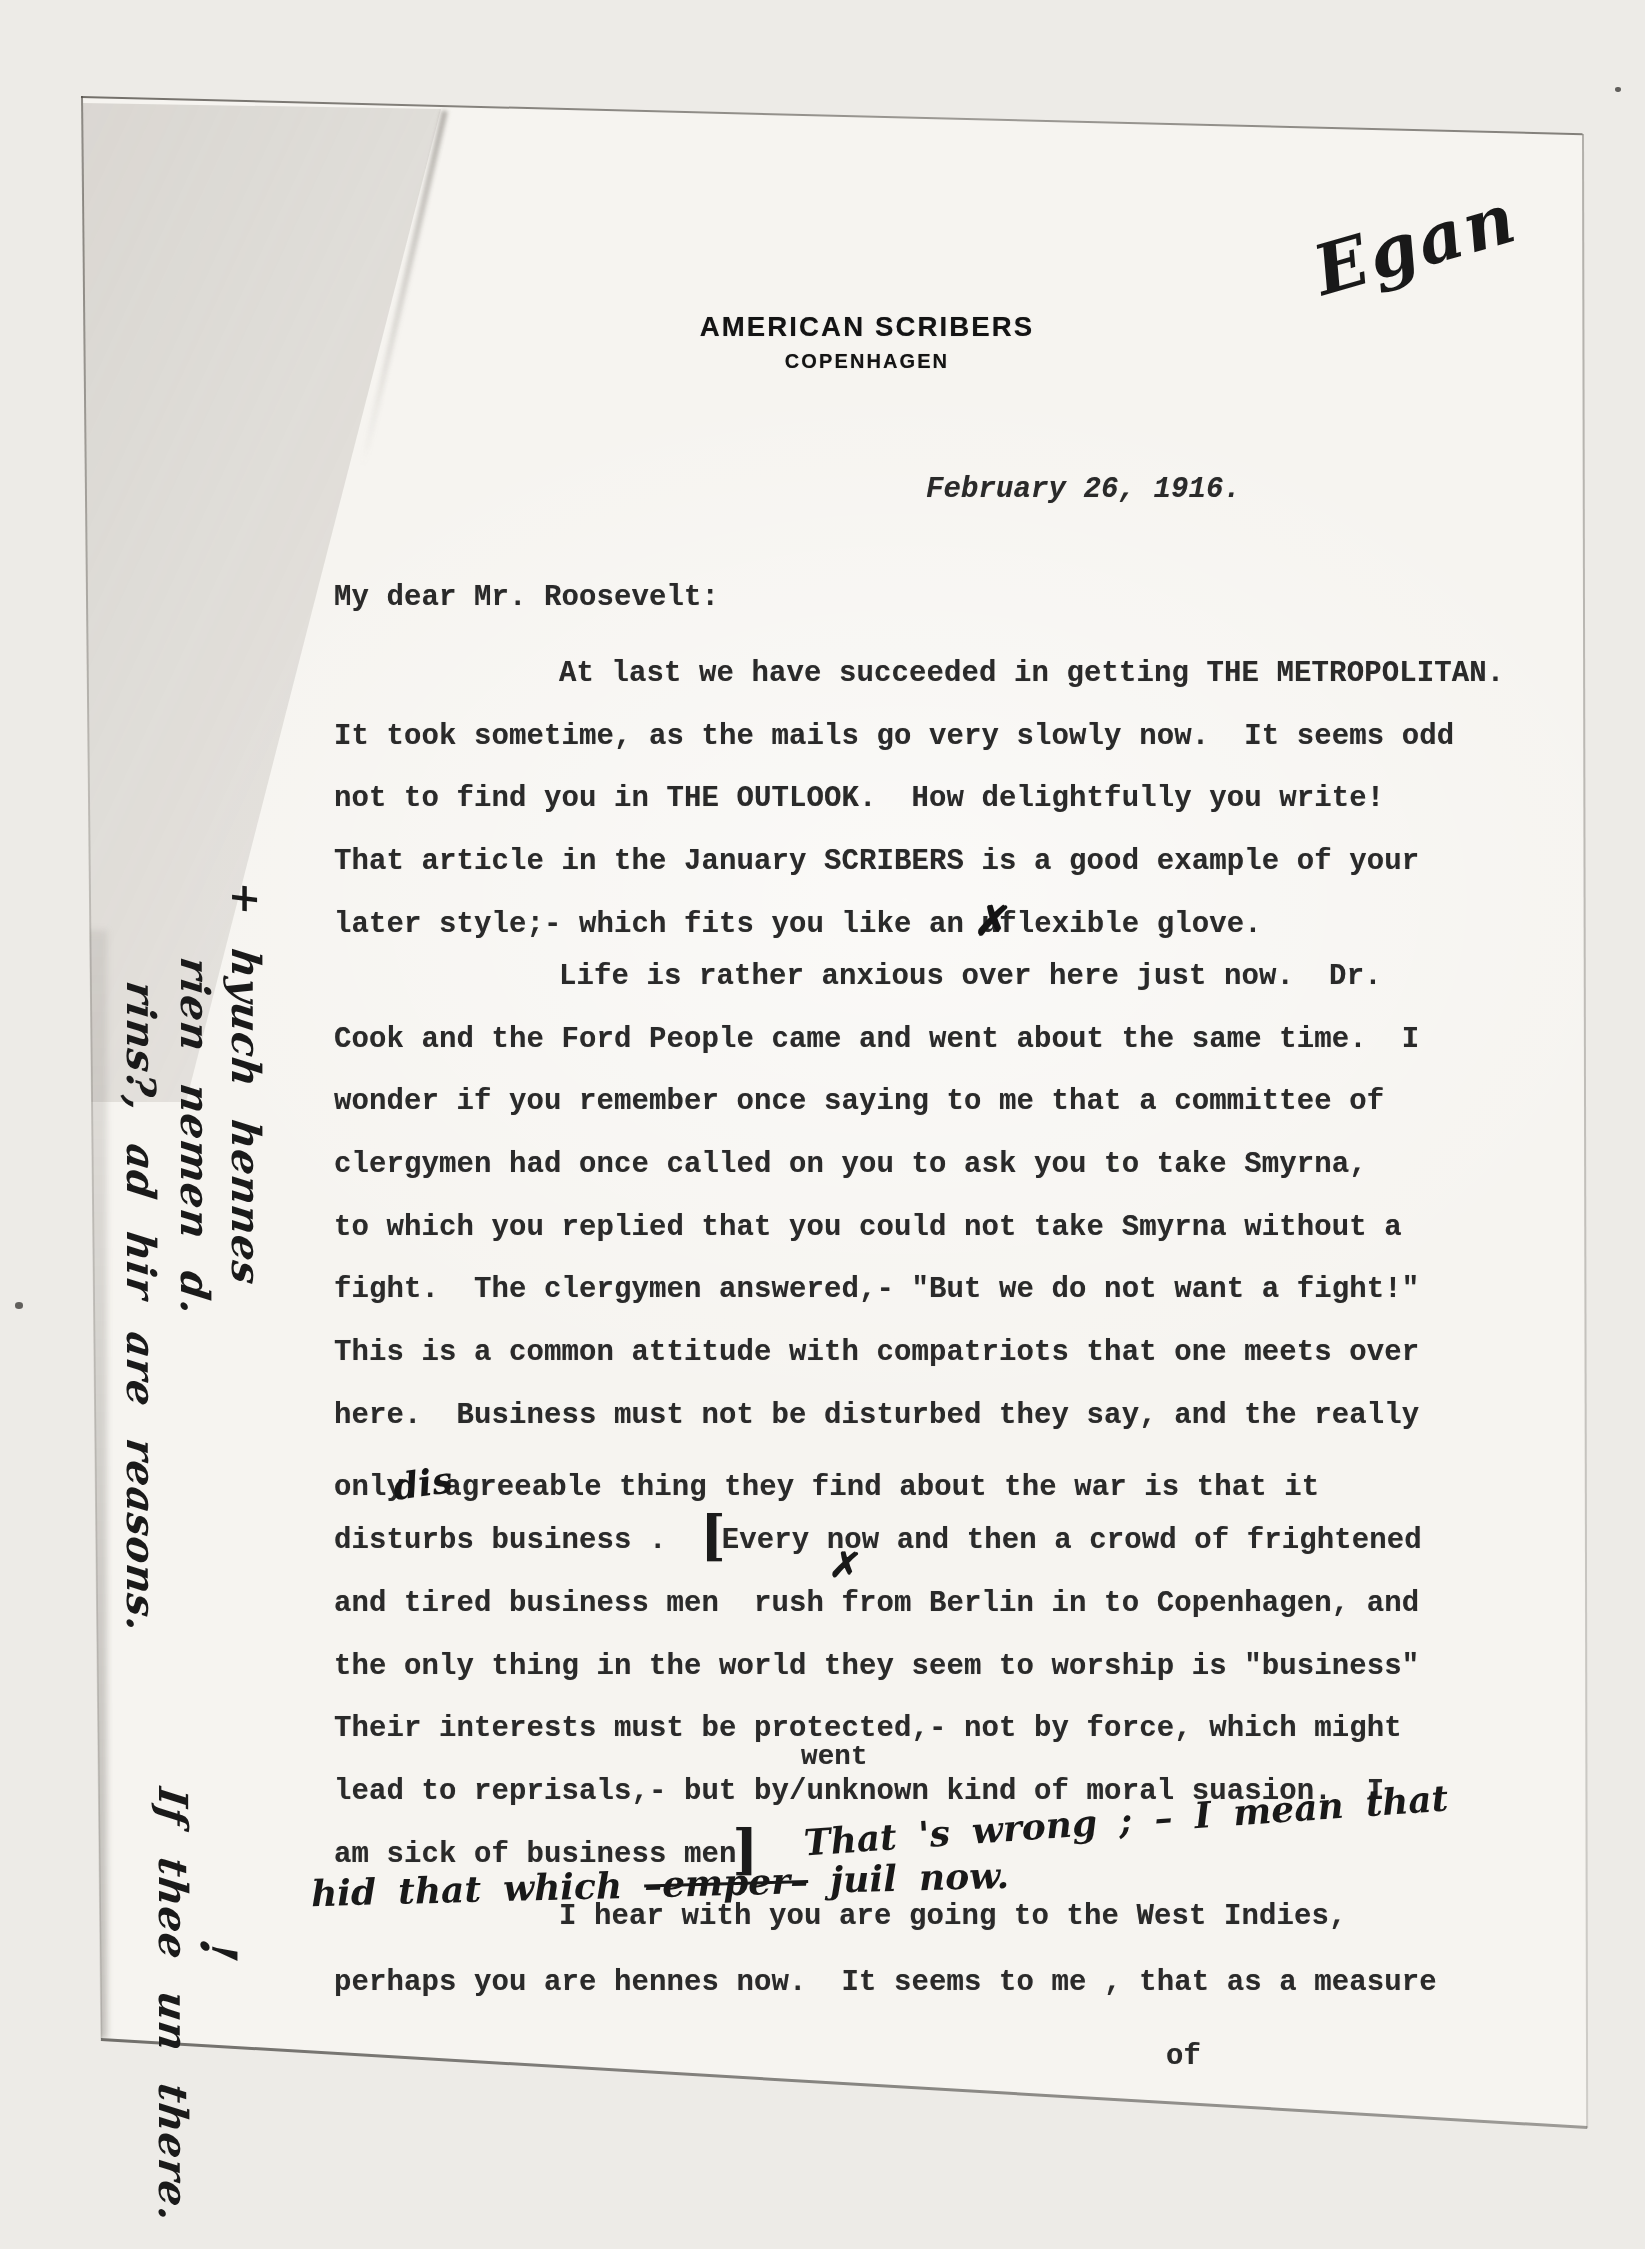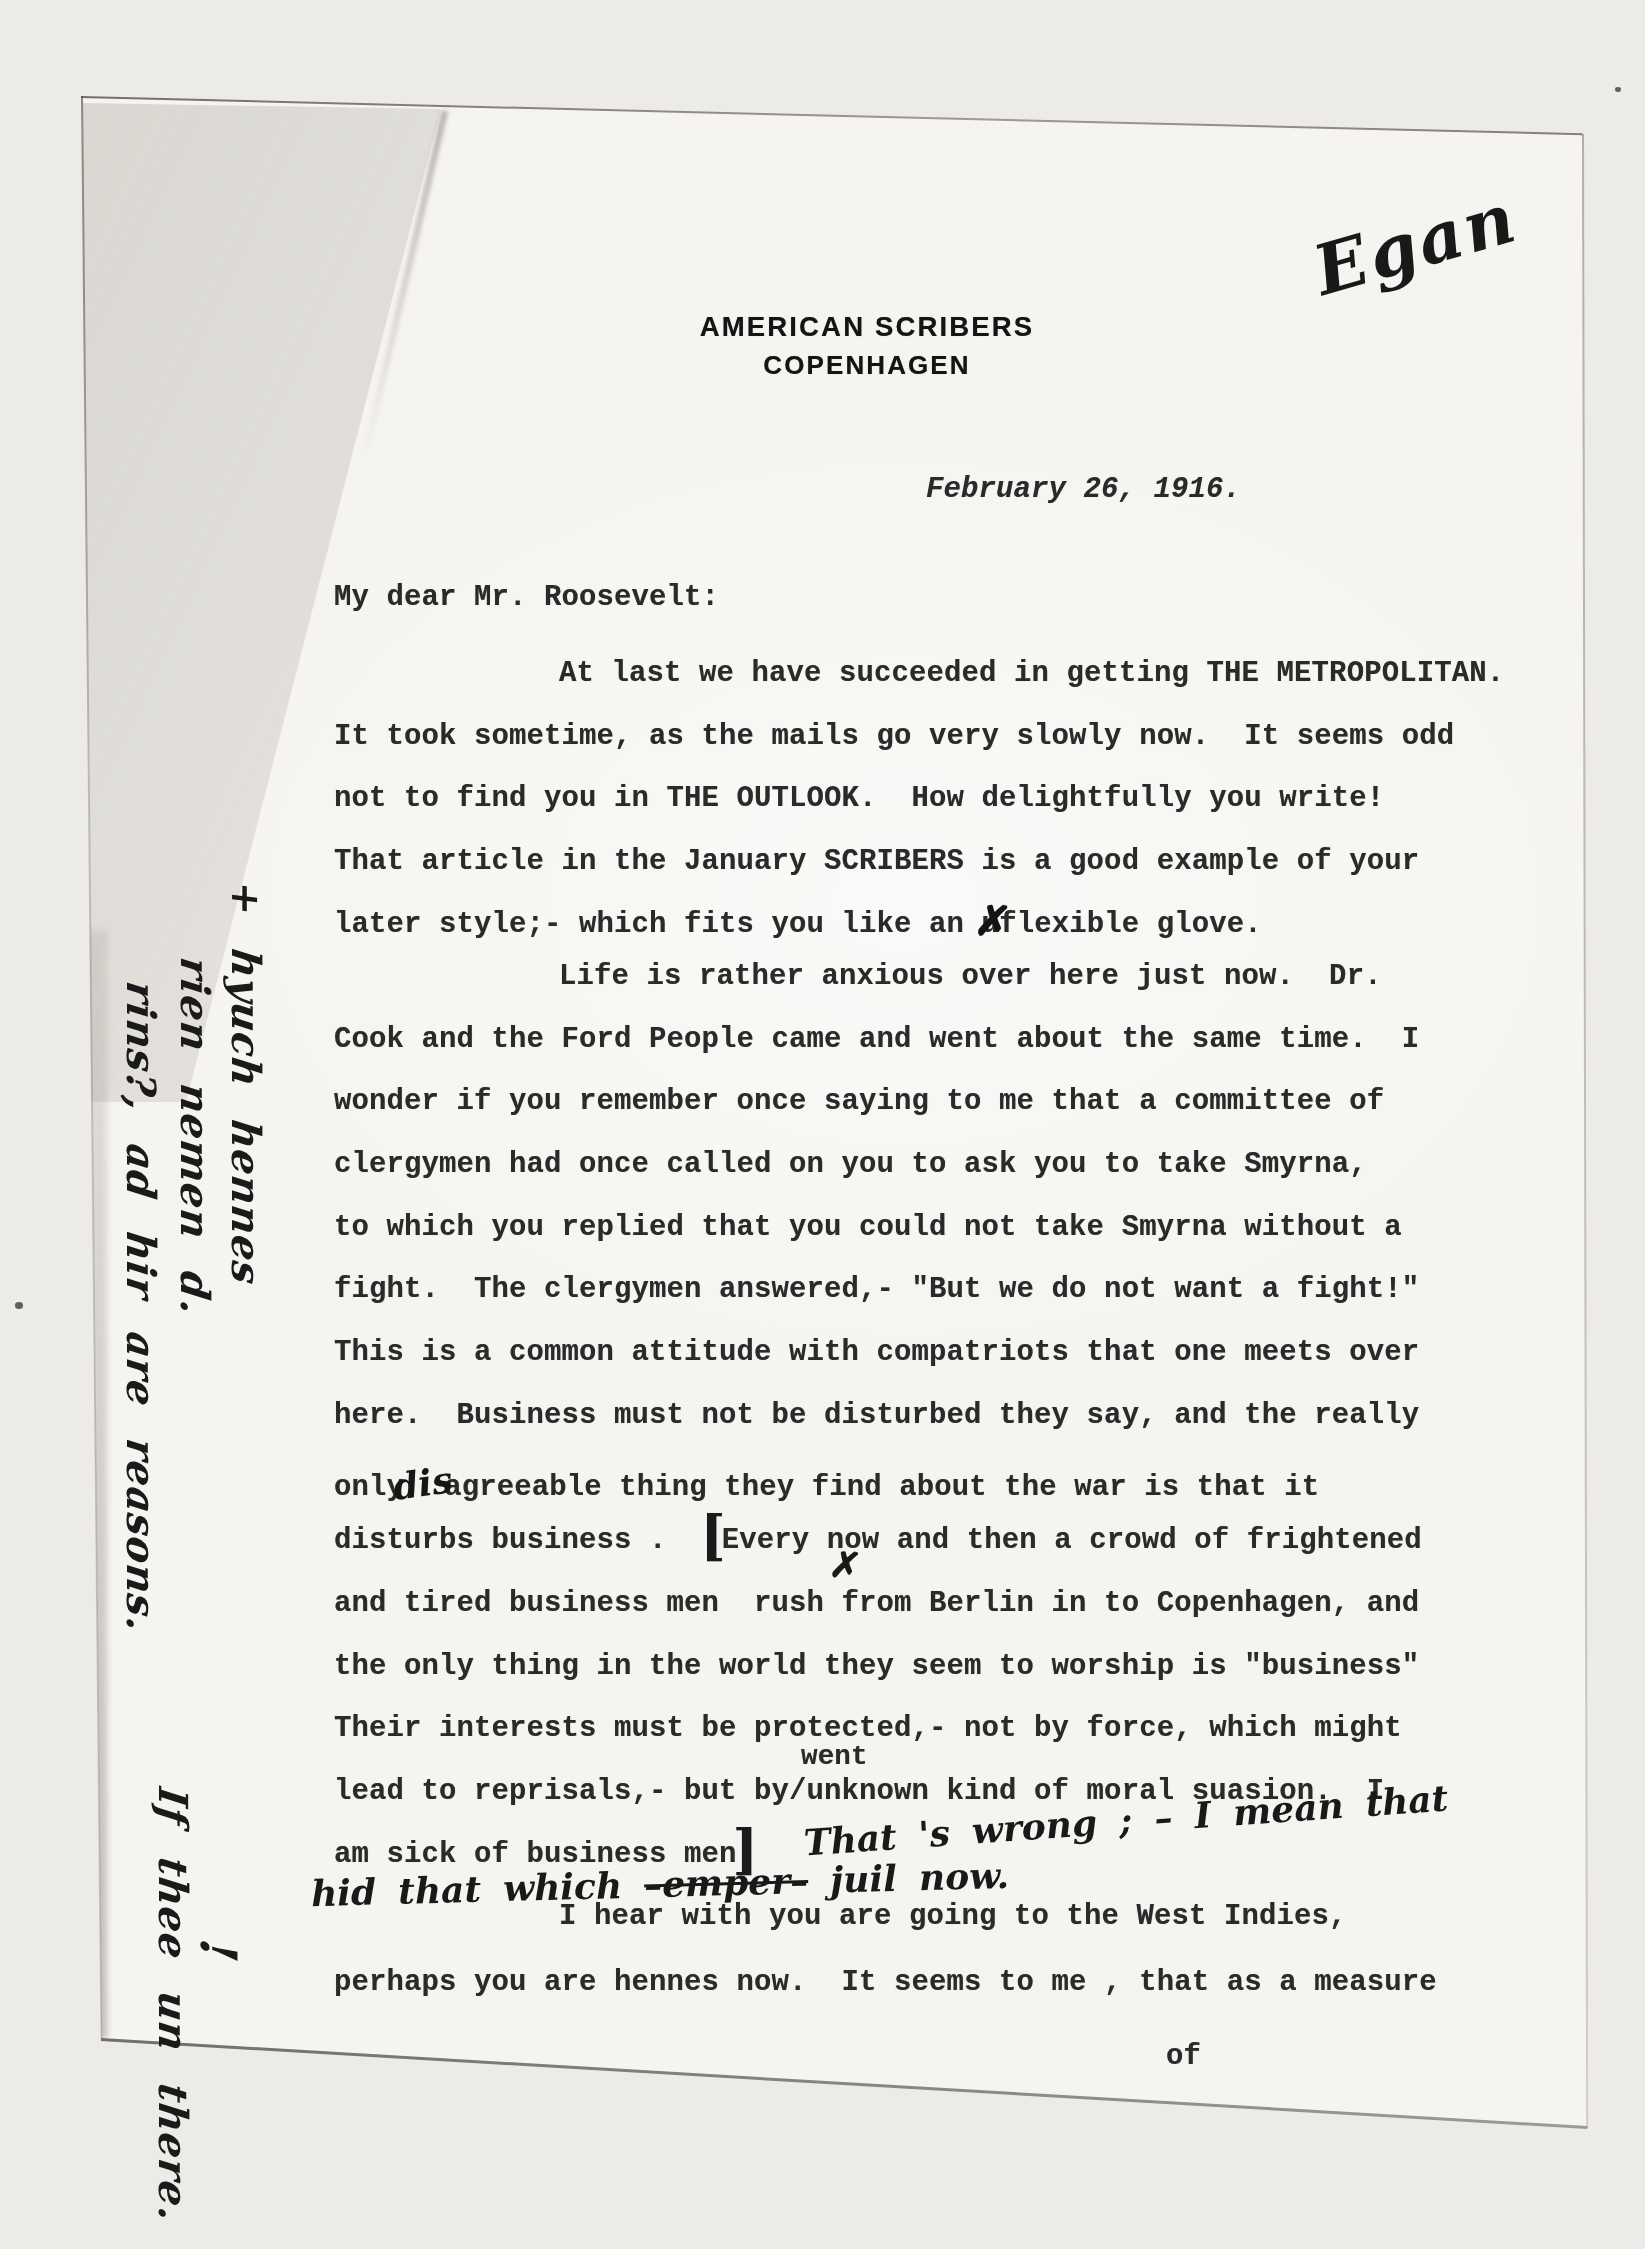--- a/index.html
+++ b/index.html
@@ -49,21 +49,21 @@
     color:#2a2a2a;white-space:pre;letter-spacing:0.1px;
     text-shadow:0 0 0.7px rgba(45,45,45,.4);
   }
   .typed-small{font-size:27.6px;}
   .letterhead{
     position:absolute;left:674px;width:386px;text-align:center;
     font-family:"Liberation Sans",sans-serif;font-weight:700;color:#141414;
     letter-spacing:2.1px;text-shadow:0 0 0.7px rgba(20,20,20,.5);
   }
   .lh1{top:311px;font-size:27.6px;}
-  .lh2{top:350px;font-size:26px;}
+  .lh2{top:350px;font-size:20px;}
   .hand{
     position:absolute;
     font-family:"DejaVu Serif",serif;font-style:italic;font-weight:700;
     color:#191919;white-space:pre;
   }
   .egan{left:1312px;top:203px;font-size:69px;transform:rotate(-16deg);letter-spacing:2.8px;}
   .note-a{left:803px;top:1799px;font-size:36px;transform:rotate(-4deg);word-spacing:9.6px;}
   .note-b{left:311px;top:1863px;font-size:36px;transform:rotate(-1.5deg);word-spacing:9.6px;}
   .note-strike{text-decoration:line-through;text-decoration-thickness:3.4px;}
   .pen-x{font-size:37px;font-style:normal;transform:rotate(8deg);}

